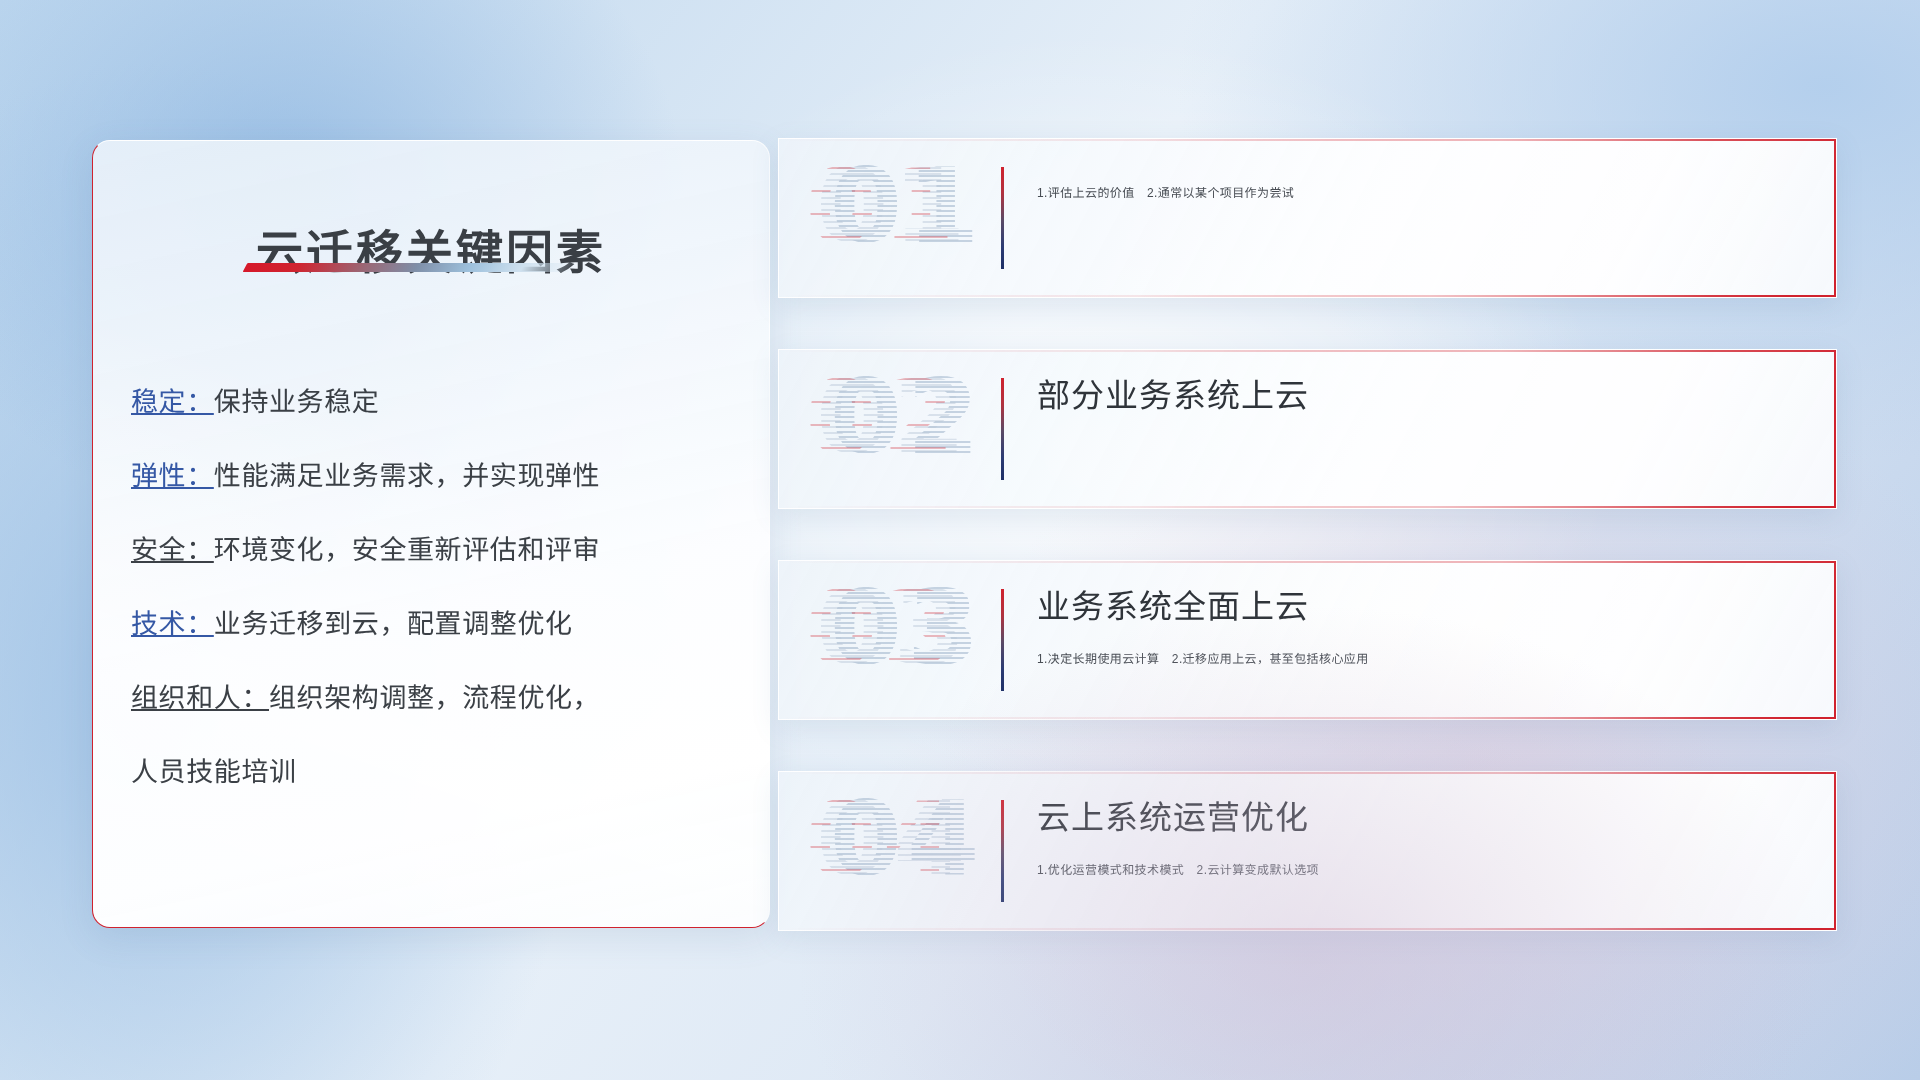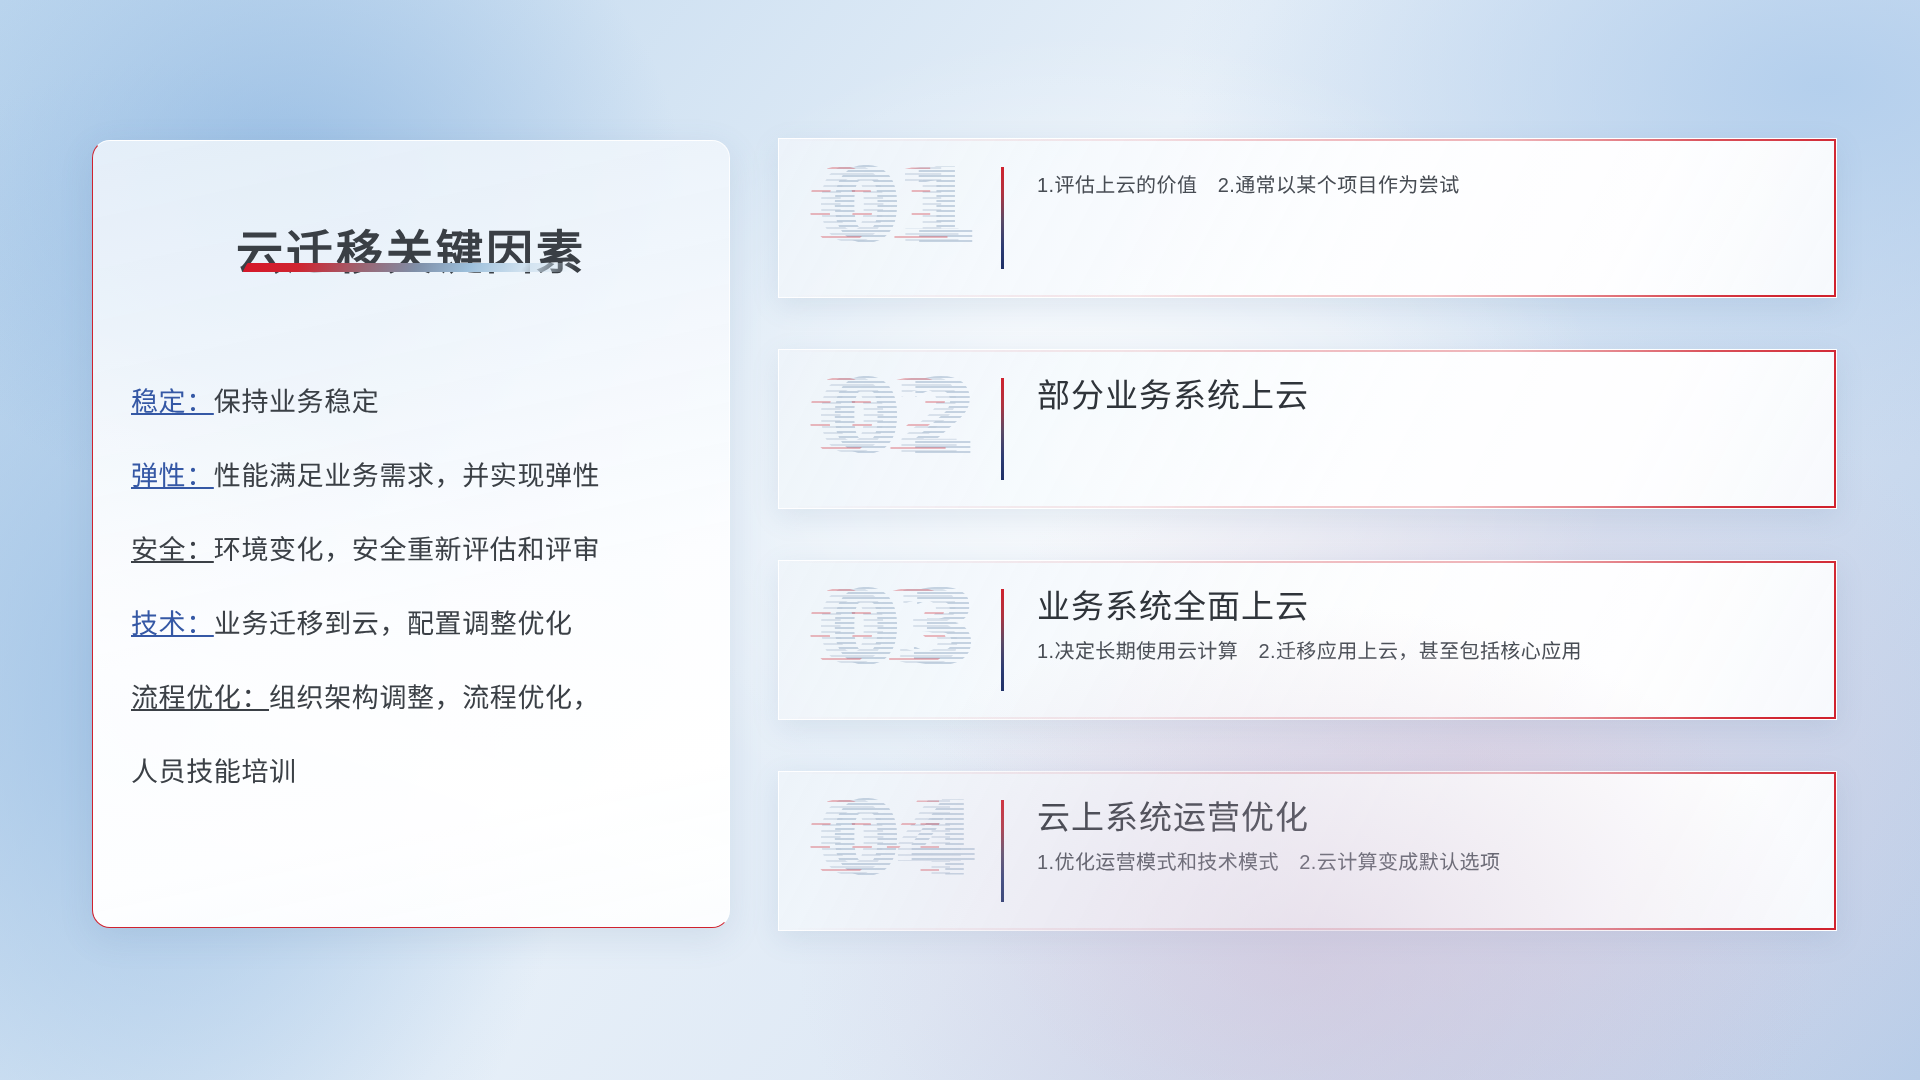--- a/index.html
+++ b/index.html
@@ -55,20 +55,21 @@
         rgba(233,241,249,0.92) 0%,
         rgba(242,247,252,0.94) 28%,
         rgba(252,253,255,0.97) 58%,
         rgba(255,255,255,0.97) 82%,
         rgba(250,252,254,0.95) 100%);
     box-shadow: 0 10px 34px rgba(86,120,166,0.14);
     border: 1px solid rgba(255,255,255,0.85);
     border-left: 1.6px solid #d0222e;
     border-bottom: 1.6px solid #d0222e;
     overflow: hidden;
+    padding-left: 40px;
   }
   .left-panel .panel-sheen {
     position: absolute;
     inset: 0;
     background: linear-gradient(200deg, rgba(255,255,255,0) 40%, rgba(255,255,255,0.55) 72%, rgba(255,255,255,0) 100%);
     pointer-events: none;
   }
 
   .panel-title {
     position: absolute;
@@ -231,22 +232,22 @@
   }
   .card-title {
     font-size: 33px;
     font-weight: 400;
     color: #2f343a;
     letter-spacing: 1px;
     line-height: 44px;
     white-space: nowrap;
   }
   .card-sub {
-    margin-top: 8px;
-    font-size: 20px;
+    margin-top: 16px;
+    font-size: 12px;
     color: #474c53;
     letter-spacing: 0.4px;
     line-height: 28px;
     white-space: nowrap;
   }
 </style>
 </head>
 <body>
 
 <div id="stage">
@@ -256,21 +257,21 @@
 
     <h1 class="panel-title">云迁移关键因素</h1>
 
     <div class="title-rule"></div>
 
     <div class="factor-list">
         <div class="factor-row"><span class="key">稳定：</span><span class="val">保持业务稳定</span></div>
         <div class="factor-row"><span class="key">弹性：</span><span class="val">性能满足业务需求，并实现弹性</span></div>
         <div class="factor-row"><span class="key plain">安全：</span><span class="val">环境变化，安全重新评估和评审</span></div>
         <div class="factor-row"><span class="key">技术：</span><span class="val">业务迁移到云，配置调整优化</span></div>
-        <div class="factor-row"><span class="key plain">流程优化：</span><span class="val">组织架构调整，流程优化，</span></div>
+        <div class="factor-row"><span class="key plain">组织和人：</span><span class="val">组织架构调整，流程优化，</span></div>
         <div class="factor-row"><span class="key plain"></span><span class="val">人员技能培训</span></div>
       </div>
   </section>
 
   <section class="cards">
       <article class="step-card">
         <div class="rail-top"></div>
         <div class="rail-bottom"></div>
         <div class="rail-right"></div>
         <div class="card-sheen"></div>

